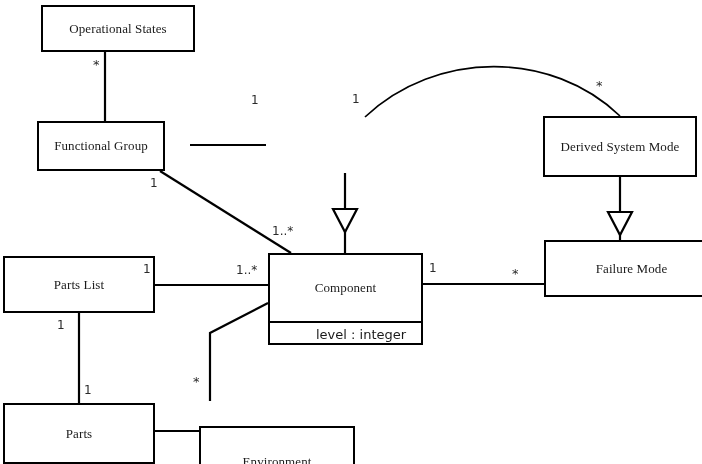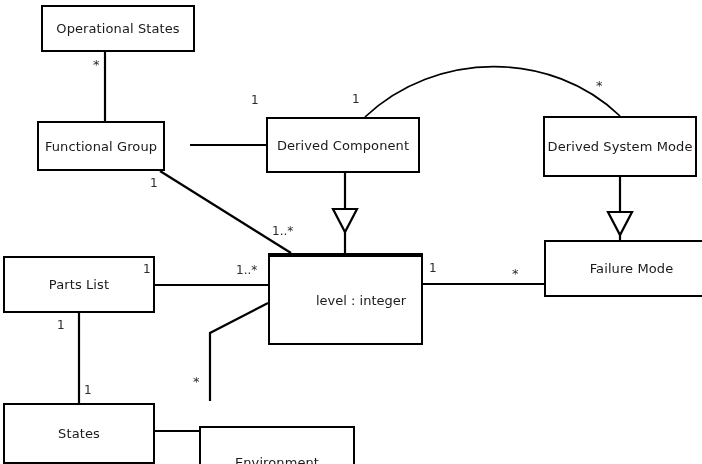--- a/index.html
+++ b/index.html
@@ -37,20 +37,21 @@
     flex: 1 1 auto;
     display: flex;
     align-items: center;
     justify-content: center;
     font-size: 13px;
     color: #1a1a1a;
     letter-spacing: 0.1px;
     padding: 2px 4px;
     text-align: center;
     white-space: nowrap;
+    font-family: Liberation Serif, serif;
   }
   .cls-attrs {
     border-top: 2px solid #000000;
     display: flex;
     flex-direction: column;
     justify-content: center;
     padding: 4px 0 4px 10px;
   }
   .cls-attr {
     font-size: 13px;
@@ -110,39 +111,37 @@
       <g>
         <polyline points="210,401 210,333 268,303" fill="none" stroke="#000000" stroke-width="2.2" stroke-linecap="butt" stroke-linejoin="miter"></polyline>
       </g>
     </svg>
 <div class="uml-class" style="left: 41px; top: 5px; width: 154px; height: 47px;">
       <div class="cls-name">Operational States</div>
     </div>
     <div class="uml-class" style="left: 37px; top: 121px; width: 128px; height: 50px;">
       <div class="cls-name">Functional Group</div>
     </div>
-    <div class="uml-class" style="left: 266px; top: 117px; width: 154px; height: 56px;">
-      <div class="cls-name">Derived Component</div>
-    </div>
     <div class="uml-class" style="left: 543px; top: 116px; width: 154px; height: 61px;">
       <div class="cls-name">Derived System Mode</div>
     </div>
     <div class="uml-class" style="left: 3px; top: 256px; width: 152px; height: 57px;">
       <div class="cls-name">Parts List</div>
     </div>
     <div class="uml-class" style="left: 268px; top: 253px; width: 155px; height: 92px;">
+      <div class="cls-name" style="flex: 0 0 62px;">Component</div>
       <div class="cls-attrs" style="flex: 1 1 auto; padding-left: 46px;">
         <div class="cls-attr">level : integer</div>
       </div>
     </div>
     <div class="uml-class" style="left: 544px; top: 240px; width: 175px; height: 57px; justify-content: center;">
       <div class="cls-name">Failure Mode</div>
     </div>
     <div class="uml-class" style="left: 3px; top: 403px; width: 152px; height: 61px;">
-      <div class="cls-name">States</div>
+      <div class="cls-name">Parts</div>
     </div>
     <div class="uml-class" style="left: 199px; top: 401px; width: 156px; height: 72px; margin-top: 25px;">
       <div class="cls-name">Environment</div>
     </div>
     <div class="mult star" style="left: 93px; top: 58px;">*</div>
     <div class="mult" style="left: 251px; top: 94px;">1</div>
     <div class="mult" style="left: 150px; top: 177px;">1</div>
     <div class="mult" style="left: 272px; top: 225px;">1..*</div>
     <div class="mult" style="left: 352px; top: 93px;">1</div>
     <div class="mult star" style="left: 596px; top: 79px;">*</div>

